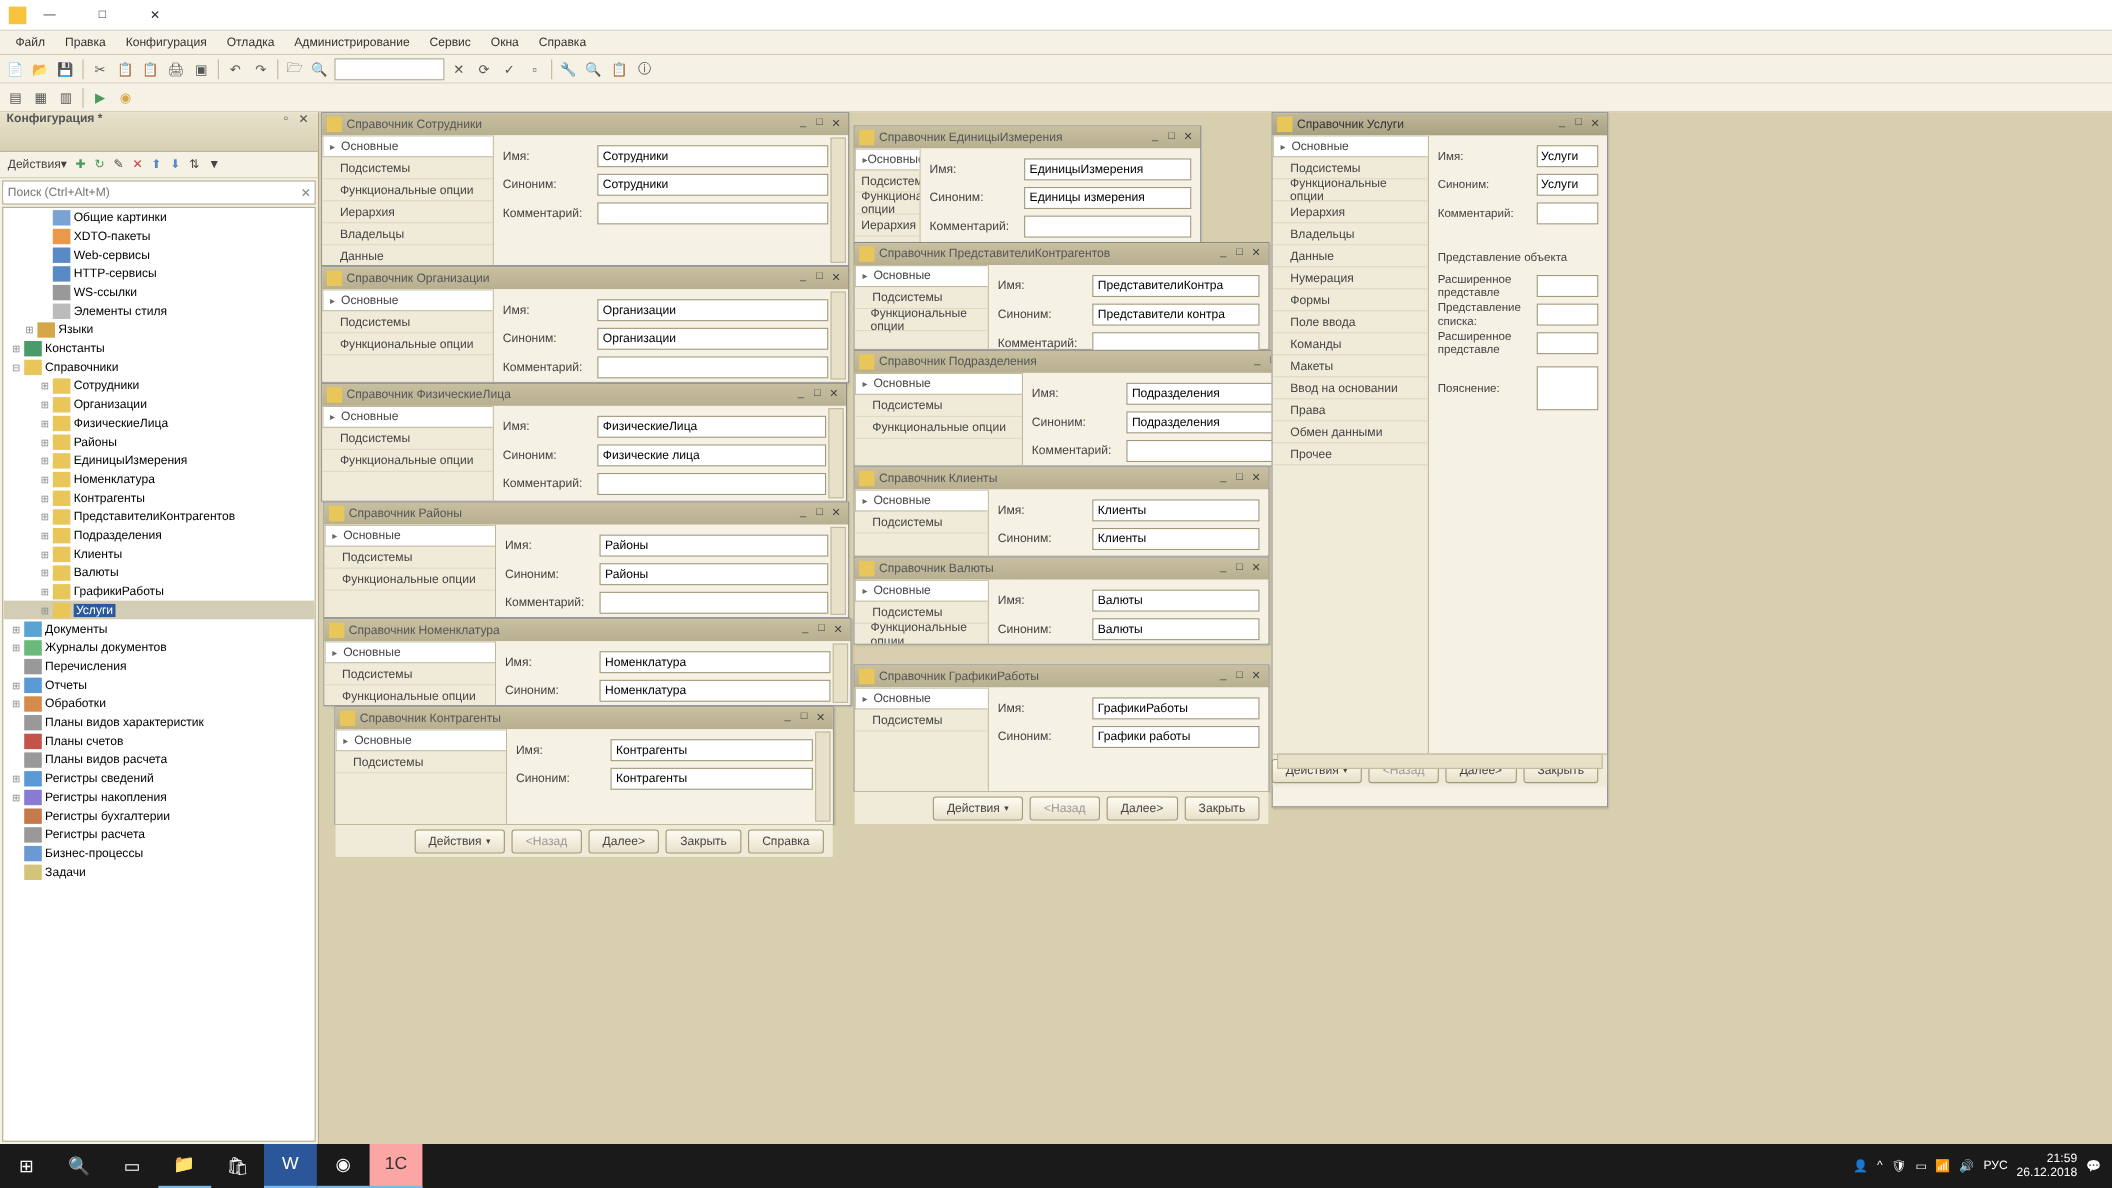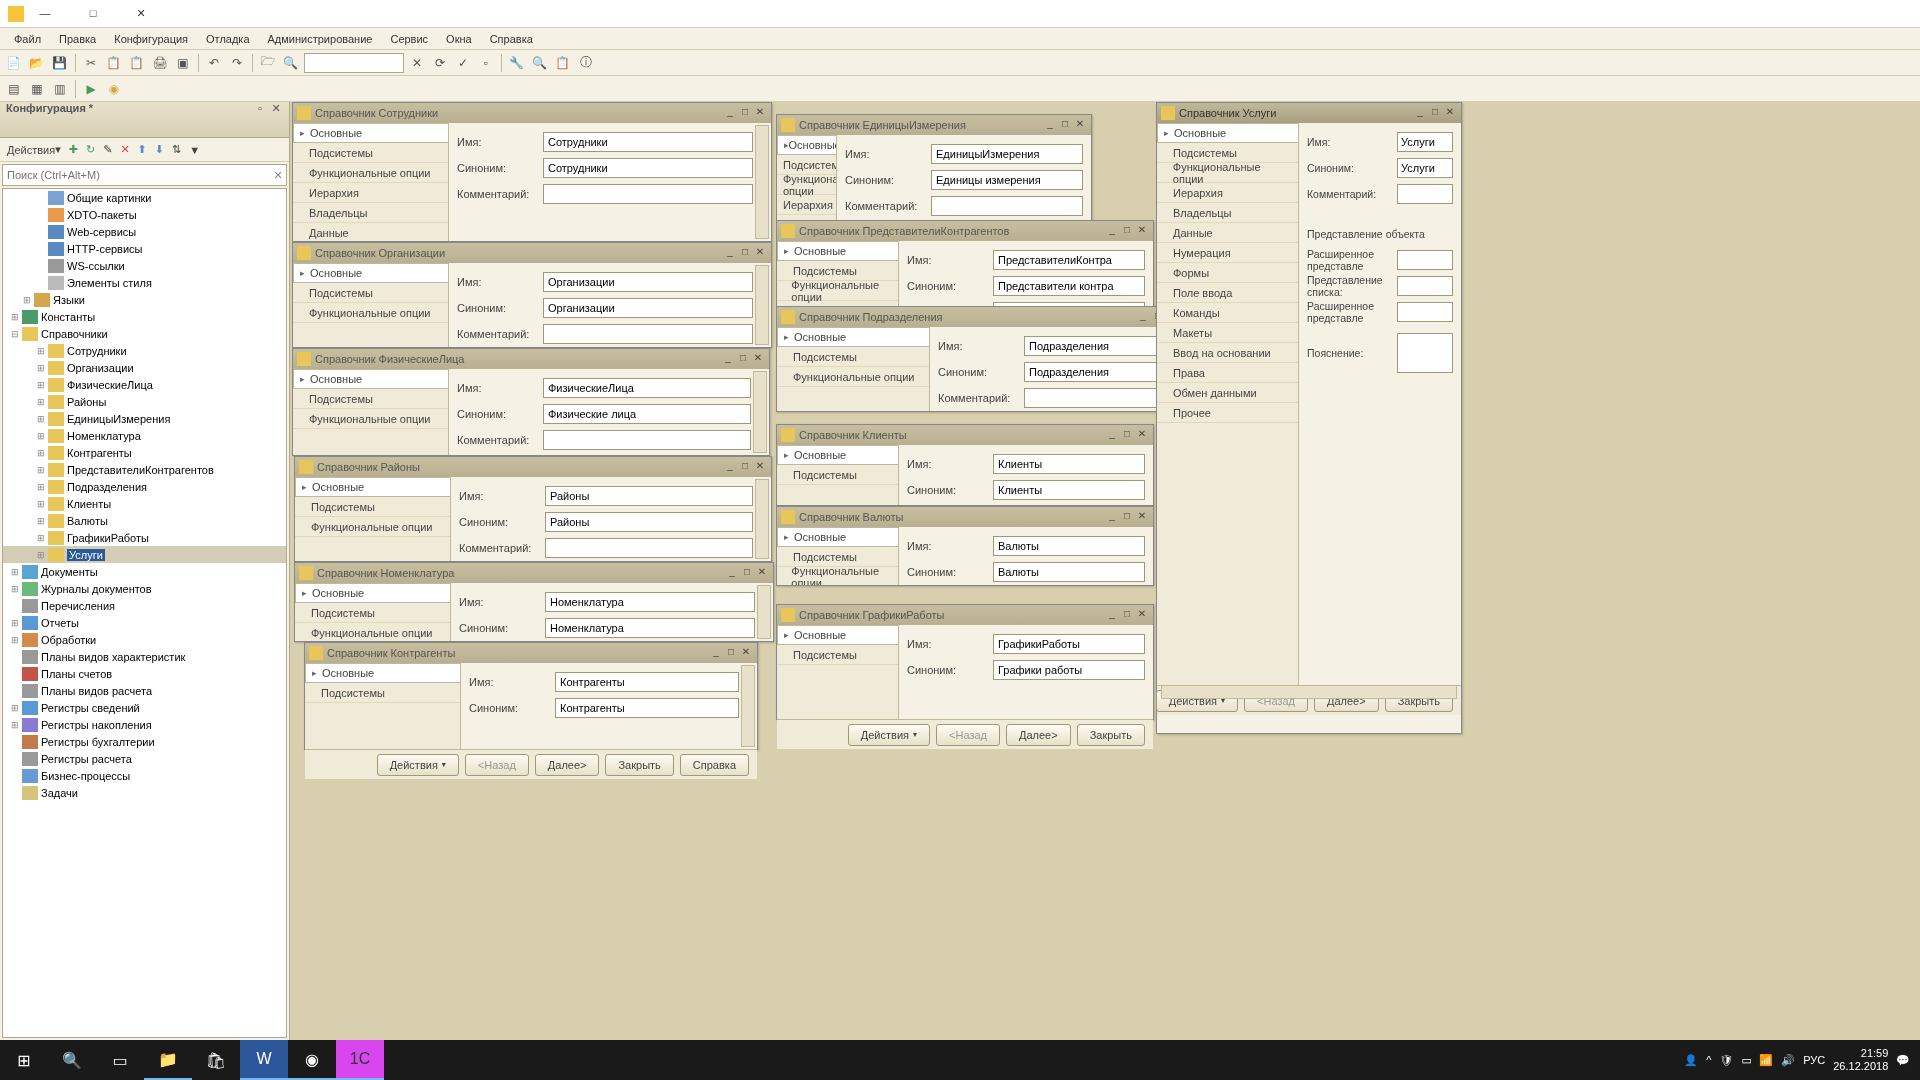--- a/index.html
+++ b/index.html
@@ -605,21 +605,21 @@
               <label>Синоним:</label>
               <input value="Представители контра" style="">
             </div>
             <div class="frow">
               <label>Комментарий:</label>
               <input style="">
             </div>
           </div>
         </div>
       </div>
-      <div class="mdiwin" style="left: 486px; top: 204px; width: 409px; height: 106px;">
+      <div class="mdiwin" style="left: 486px; top: 216px; width: 409px; height: 106px;">
         <div class="mdihdr">
           <span class="mico"></span>
           <span class="mtitle">Справочник Подразделения</span>
           <span class="mbtn">_</span>
           <span class="mbtn">□</span>
           <span class="mbtn">✕</span>
         </div>
         <div class="mdibody">
           <div class="mdileft">
             <div class="mtab act"><span class="mexp">▸</span>Основные</div>
@@ -823,21 +823,21 @@
 </div>
 
 <div class="taskbar">
   <div class="tbitem">⊞</div>
   <div class="tbitem">🔍</div>
   <div class="tbitem">▭</div>
   <div class="tbitem active">📁</div>
   <div class="tbitem">🛍</div>
   <div class="tbitem active" style="background:#2b579a">W</div>
   <div class="tbitem active">◉</div>
-  <div class="tbitem active" style="background:#d946ef;color:#333">1C</div>
+  <div class="tbitem active" style="background:#fca5a5;color:#333">1C</div>
   <div class="tfill"></div>
   <div class="tray">
     <span>👤</span>
     <span>^</span>
     <span>🛡</span>
     <span>▭</span>
     <span>📶</span>
     <span>🔊</span>
     <span>РУС</span>
     <div class="clock">

